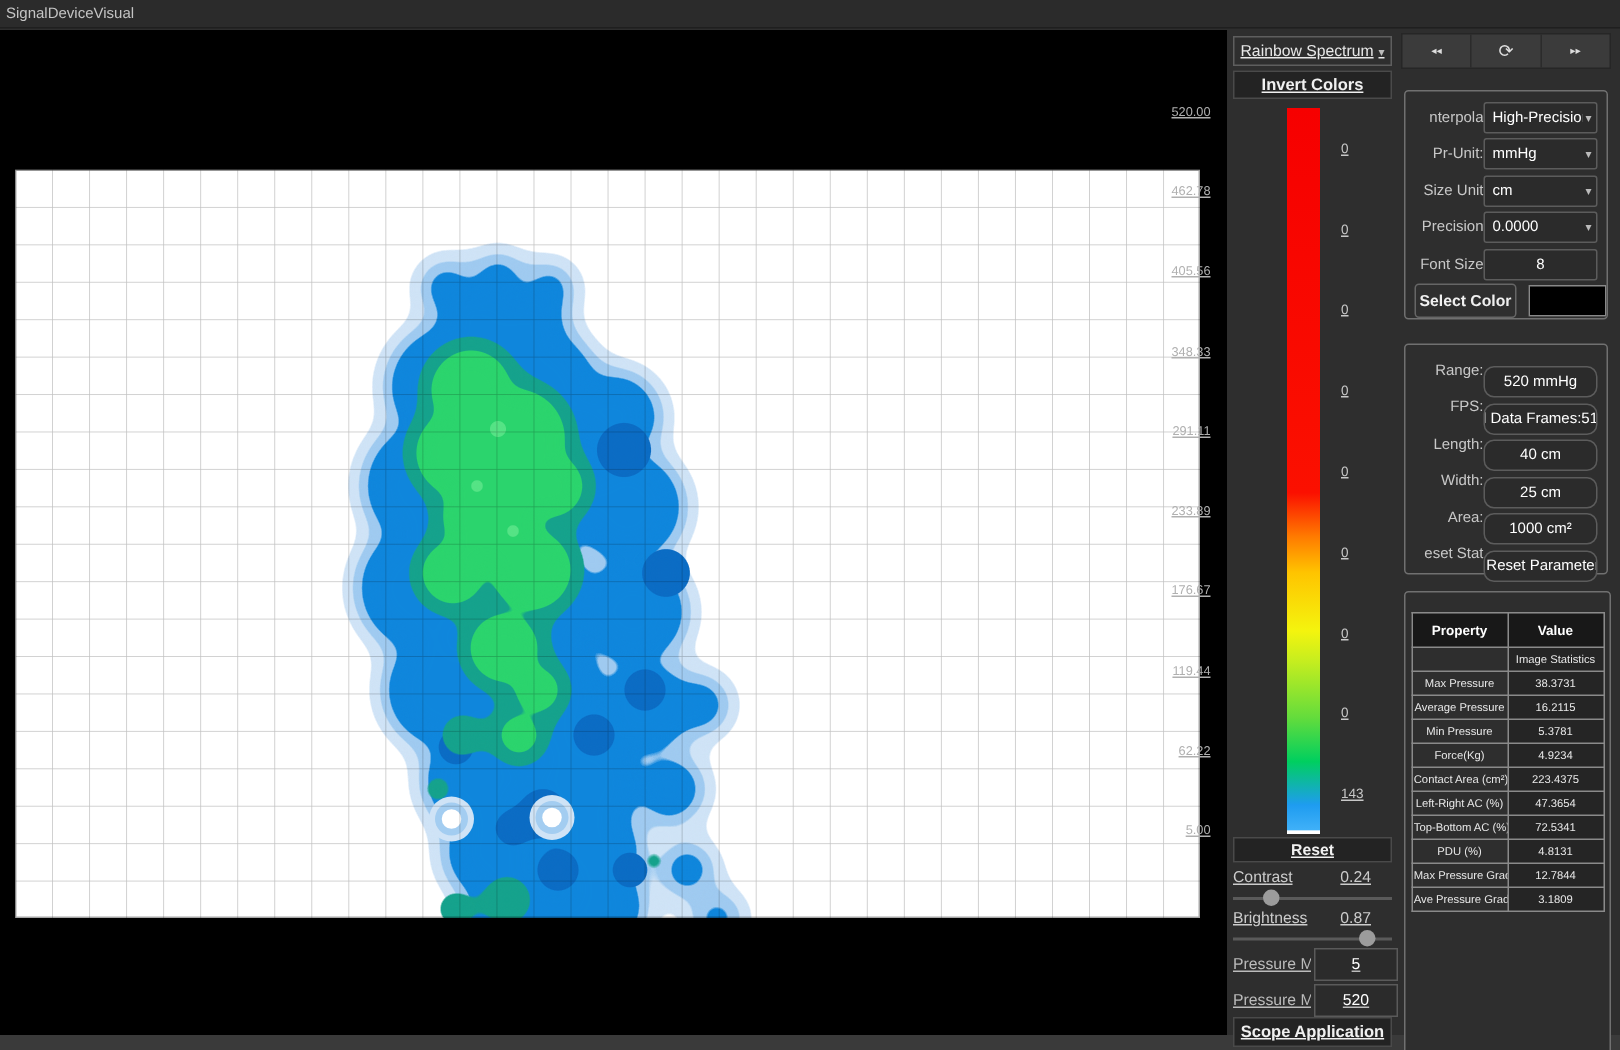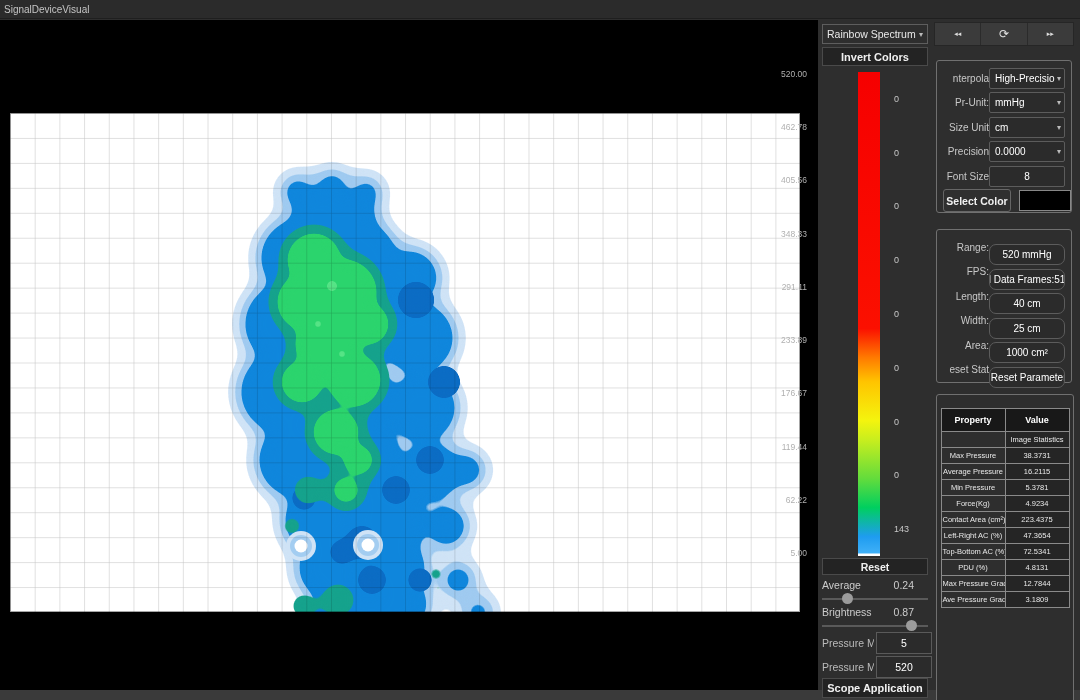--- a/index.html
+++ b/index.html
@@ -66,21 +66,21 @@
       border-radius:3px;color:#f0f0f0;font-weight:bold;font-size:10.5px;display:flex;
       align-items:center;justify-content:center;text-align:right;}
   .swatch{width:52px;height:21px;margin-left:8px;background:#000000;border:1px solid #888888;box-sizing:border-box;}
   table.stats{border-collapse:collapse;margin:0 auto;width:129px;table-layout:fixed;}
   table.stats th{background:#181818;color:#ffffff;font-size:9px;font-weight:bold;height:20px;
       border:1px solid #8a8a8a;}
   table.stats td{color:#e8e8e8;font-size:7.5px;height:15px;border:1px solid #8a8a8a;
       text-align:center;white-space:nowrap;overflow:hidden;padding:0 1px;}
   table.stats td.prop{background:#2e2e2e;width:72px;}
   table.stats td.valu{background:#252525;width:55px;}
-  .abs{position:absolute;}
+  .abs{position:absolute;text-decoration:underline;}
 </style>
 </head>
 <body>
 
 <div id="app">
 
   <div class="titlebar">
     <span>SignalDeviceVisual</span>
   </div>
 
@@ -296,21 +296,21 @@
     <div>0</div>
     <div>0</div>
     <div>0</div>
     <div>0</div>
     <div>143</div>
   </div>
 
   <div class="c1 resetBtn btn abs">Reset</div>
 
   <div class="c1 adjRow abs" style="top:578px">
-    <span>Average</span>
+    <span>Contrast</span>
     <span>0.24</span>
   </div>
   <div class="c1 slider abs" style="top:593px">
     <div class="track"></div>
     <div class="handle" style="left:calc(24% - 5px)"></div>
   </div>
 
   <div class="c1 adjRow abs" style="top:605px">
     <span>Brightness</span>
     <span>0.87</span>

